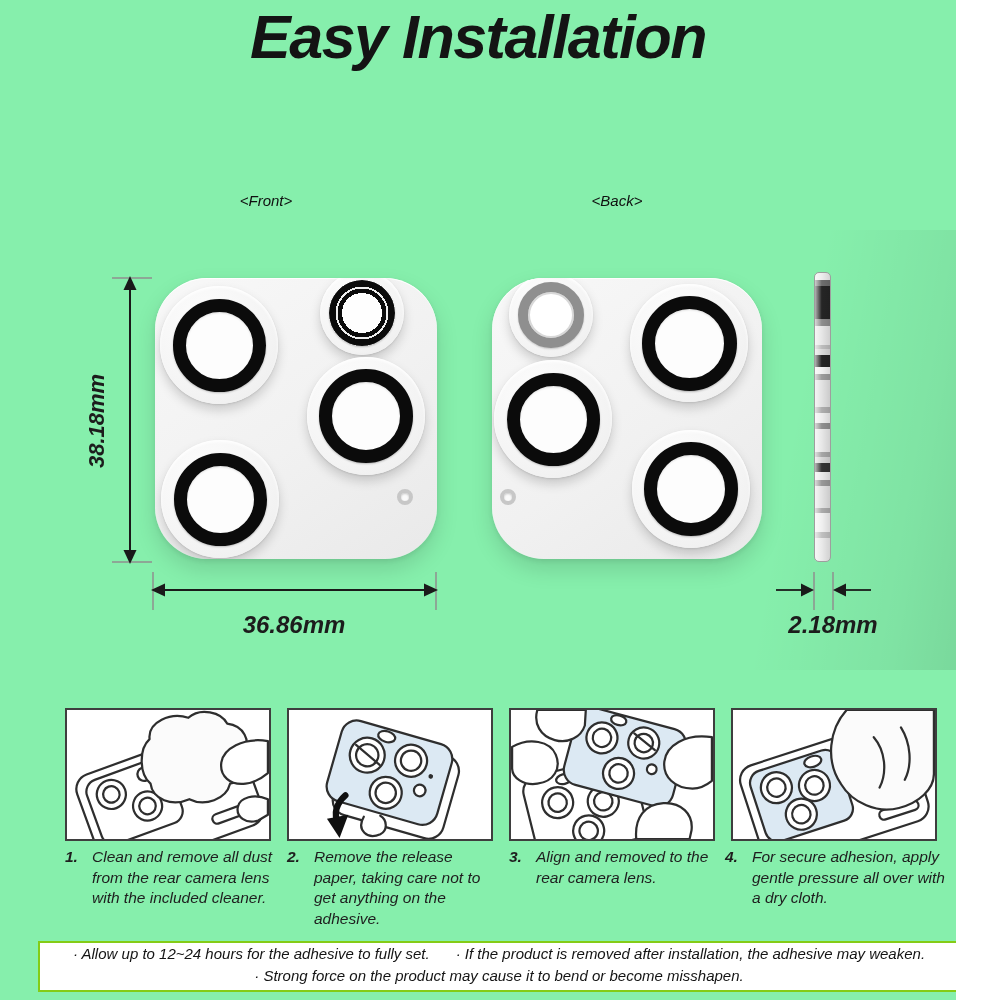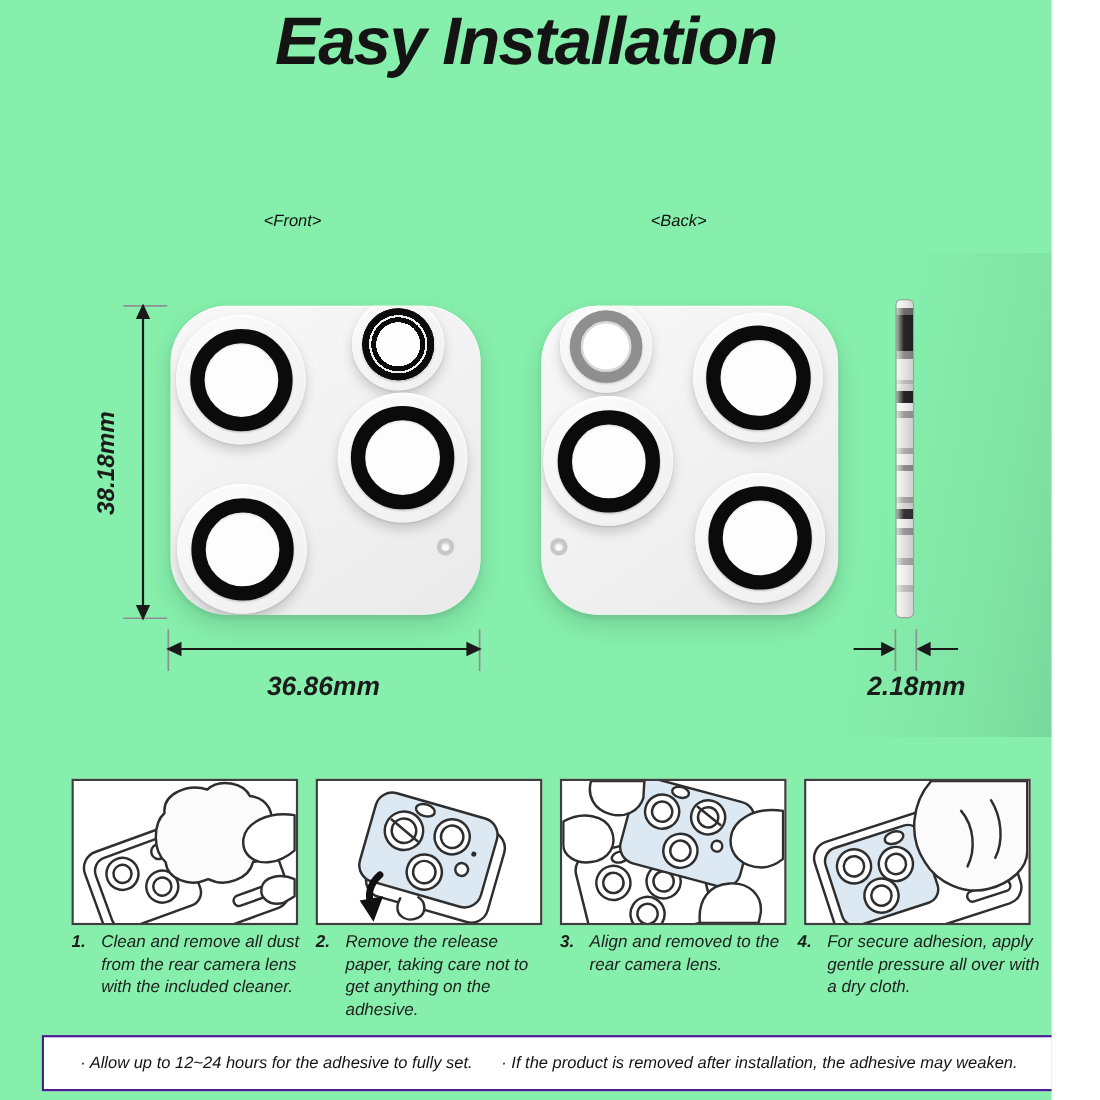--- a/index.html
+++ b/index.html
@@ -65,22 +65,22 @@
   .step-box svg { display:block; width:100%; height:100%; }
 
   .step-text { position:absolute; top:847px; display:flex; align-items:flex-start;
     font-size:15.5px; color:#1e1e1e; line-height:1.33; }
   .st1 { left:65px; } .st2 { left:287px; } .st3 { left:509px; } .st4 { left:725px; }
   .step-text .num { font-weight:700; width:27px; flex:none; }
   .st1 .txt { width:196px; } .st2 .txt { width:174px; } .st3 .txt { width:180px; } .st4 .txt { width:200px; }
 
   
   .notes { position:absolute; left:38px; top:941px; width:922px; height:51px;
-    border:2px solid #4c1d95; background:#fff;
-    display:flex; flex-direction:column; justify-content:center; align-items:center;
+    border:2px solid #84cc16; background:#fff;
+    display:flex; flex-direction:column; align-items:center;
     font-size:15px; color:#141414; line-height:1.45; }
   .notes .row { display:flex; gap:26px; white-space:nowrap; }
 
   .ill-stroke { stroke:#2e2e2e; stroke-width:2.3; stroke-linecap:round; stroke-linejoin:round; }
 </style>
 </head>
 <body>
 
 <div class="canvas">
 
@@ -265,15 +265,18 @@
   <div class="step-text st4">
     <span class="num">4.</span>
     <span class="txt">For secure adhesion, apply gentle pressure all over with a dry cloth.</span>
   </div>
 
   <div class="notes">
     <div class="row">
       <span>· Allow up to 12~24 hours for the adhesive to fully set.</span>
       <span>· If the product is removed after installation, the adhesive may weaken.</span>
     </div>
+    <div class="row">
+      <span>· Strong force on the product may cause it to bend or become misshapen.</span>
+    </div>
   </div>
 
 </div>
 
 </body></html>

